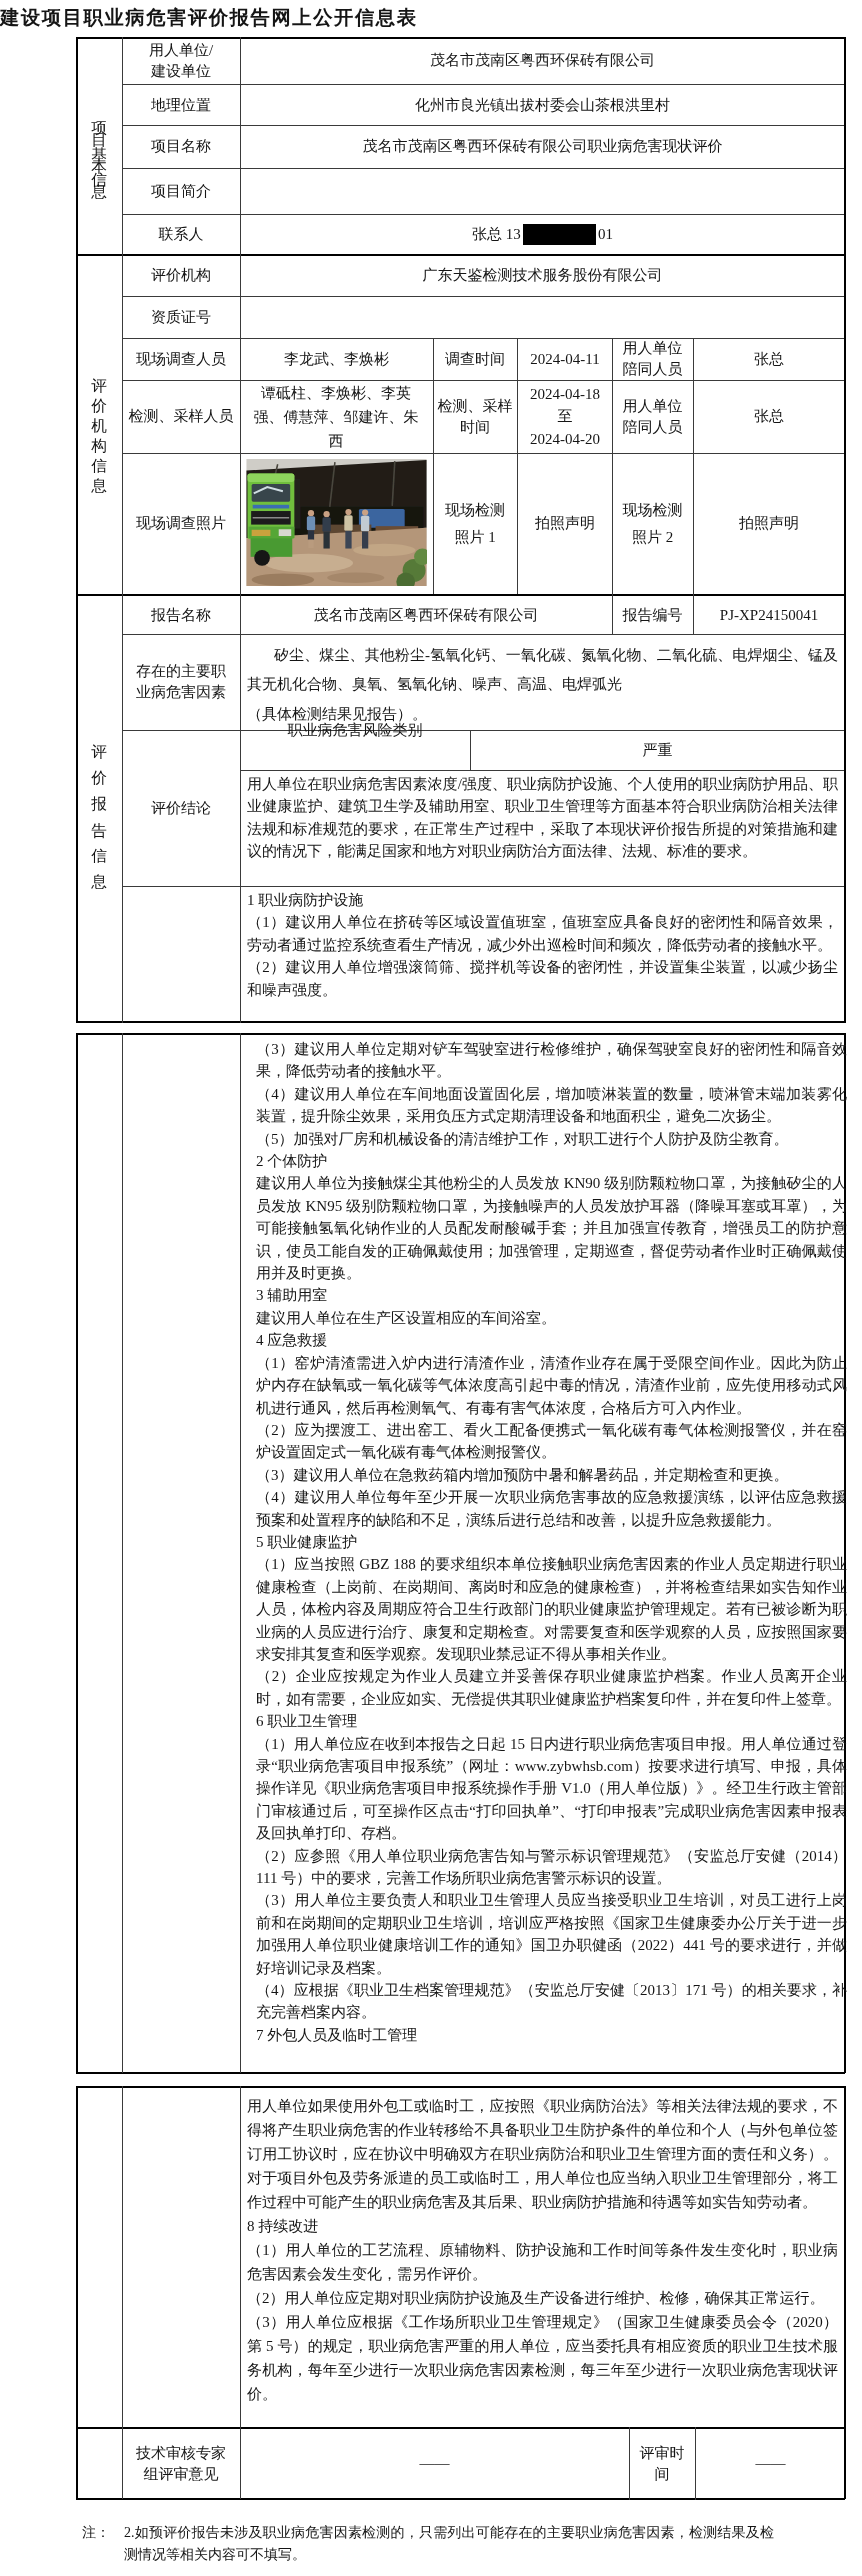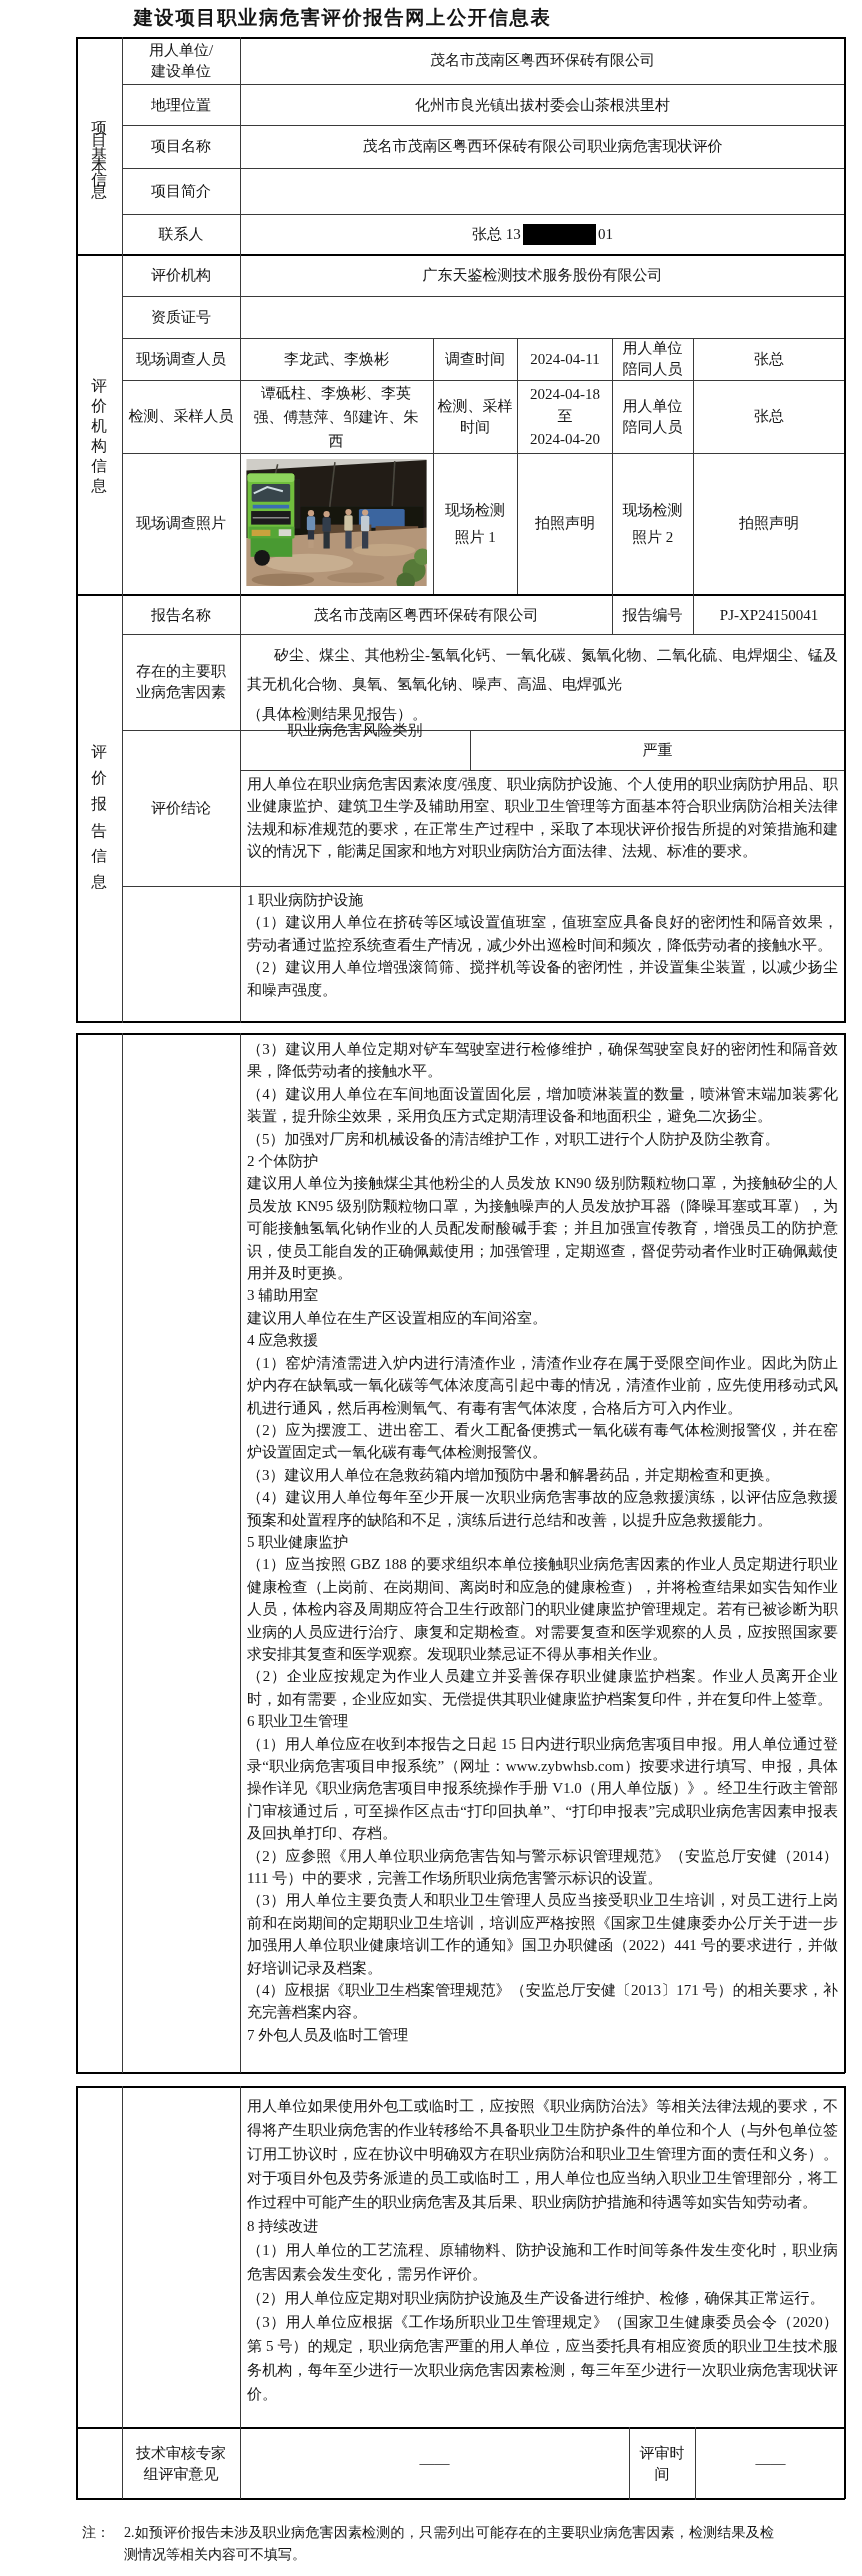--- a/index.html
+++ b/index.html
@@ -6,21 +6,21 @@
   #page{position:relative;width:863px;height:2576px;background:#ffffff;
         font-family:"Liberation Serif","DejaVu Serif",serif;color:#151515;overflow:hidden;}
   .hl,.vl{position:absolute;background:#000;}
   .thin{background:#3a3a3a;}
   .cell{position:absolute;display:flex;align-items:center;justify-content:center;
         text-align:center;font-size:15px;line-height:1.4;}
   .pre{white-space:pre-line;}
   .txt{position:absolute;font-size:15px;text-align:justify;text-justify:inter-ideograph;}
   .vsec{position:absolute;display:flex;align-items:center;justify-content:center;
         writing-mode:vertical-rl;text-orientation:upright;font-size:15.7px;}
-  .title{position:absolute;left:0;top:4.2px;width:685px;text-align:center;
+  .title{position:absolute;left:0;top:4.2px;width:685px;text-align:left;
          font-size:19.3px;font-weight:bold;letter-spacing:1.6px;}
   .redact{display:inline-block;width:73px;height:21px;background:#000;
           vertical-align:-4.7px;margin:0 2.1px;}
   .notes{position:absolute;font-size:14px;line-height:22px;text-align:justify;}
 </style>
 </head>
 <body>
 
 <div id="page">
 
@@ -205,21 +205,21 @@
   <div class="cell" style="left:240px;top:710px;width:230px;height:40px">职业病危害风险类别</div>
   <div class="cell" style="left:470px;top:730px;width:375px;height:40px">严重</div>
 
   <div class="cell" style="left:122px;top:730px;width:118px;height:156px">评价结论</div>
   <div class="txt" style="left:247px;top:773px;width:591px;height:112px;line-height:22.4px">用人单位在职业病危害因素浓度/强度、职业病防护设施、个人使用的职业病防护用品、职业健康监护、建筑卫生学及辅助用室、职业卫生管理等方面基本符合职业病防治相关法律法规和标准规范的要求，在正常生产过程中，采取了本现状评价报告所提的对策措施和建议的情况下，能满足国家和地方对职业病防治方面法律、法规、标准的要求。</div>
 
   <div class="txt pre" style="left:247px;top:889px;width:591px;height:133px;line-height:22.4px">1 职业病防护设施
 （1）建议用人单位在挤砖等区域设置值班室，值班室应具备良好的密闭性和隔音效果，劳动者通过监控系统查看生产情况，减少外出巡检时间和频次，降低劳动者的接触水平。
 （2）建议用人单位增强滚筒筛、搅拌机等设备的密闭性，并设置集尘装置，以减少扬尘和噪声强度。</div>
 
-  <div class="txt pre" style="left:247px;top:1038px;width:591px;height:1032px;line-height:22.4px">（3）建议用人单位定期对铲车驾驶室进行检修维护，确保驾驶室良好的密闭性和隔音效果，降低劳动者的接触水平。
+  <div class="txt pre" style="left:256px;top:1038px;width:591px;height:1032px;line-height:22.4px">（3）建议用人单位定期对铲车驾驶室进行检修维护，确保驾驶室良好的密闭性和隔音效果，降低劳动者的接触水平。
 （4）建议用人单位在车间地面设置固化层，增加喷淋装置的数量，喷淋管末端加装雾化装置，提升除尘效果，采用负压方式定期清理设备和地面积尘，避免二次扬尘。
 （5）加强对厂房和机械设备的清洁维护工作，对职工进行个人防护及防尘教育。
 2 个体防护
 建议用人单位为接触煤尘其他粉尘的人员发放 KN90 级别防颗粒物口罩，为接触矽尘的人员发放 KN95 级别防颗粒物口罩，为接触噪声的人员发放护耳器（降噪耳塞或耳罩），为可能接触氢氧化钠作业的人员配发耐酸碱手套；并且加强宣传教育，增强员工的防护意识，使员工能自发的正确佩戴使用；加强管理，定期巡查，督促劳动者作业时正确佩戴使用并及时更换。
 3 辅助用室
 建议用人单位在生产区设置相应的车间浴室。
 4 应急救援
 （1）窑炉清渣需进入炉内进行清渣作业，清渣作业存在属于受限空间作业。因此为防止炉内存在缺氧或一氧化碳等气体浓度高引起中毒的情况，清渣作业前，应先使用移动式风机进行通风，然后再检测氧气、有毒有害气体浓度，合格后方可入内作业。
 （2）应为摆渡工、进出窑工、看火工配备便携式一氧化碳有毒气体检测报警仪，并在窑炉设置固定式一氧化碳有毒气体检测报警仪。
 （3）建议用人单位在急救药箱内增加预防中暑和解暑药品，并定期检查和更换。

